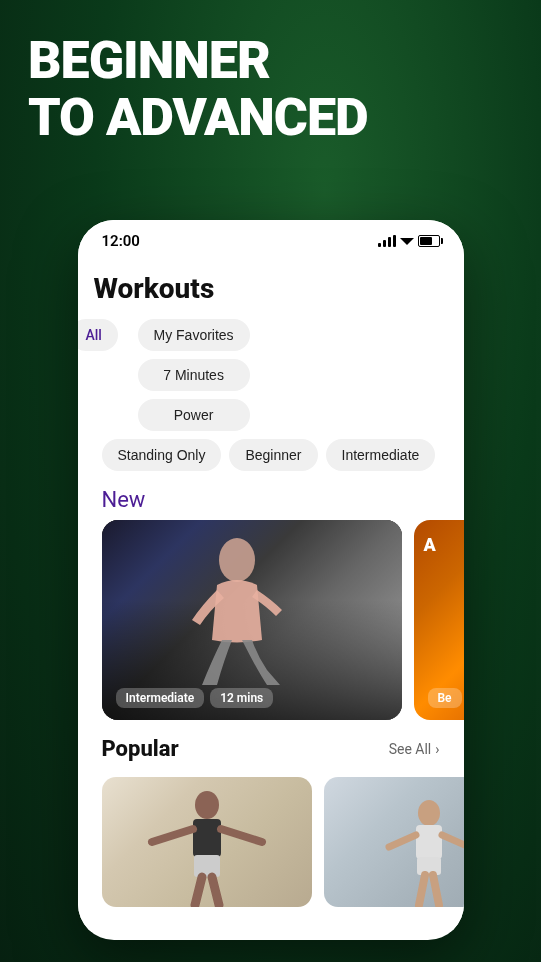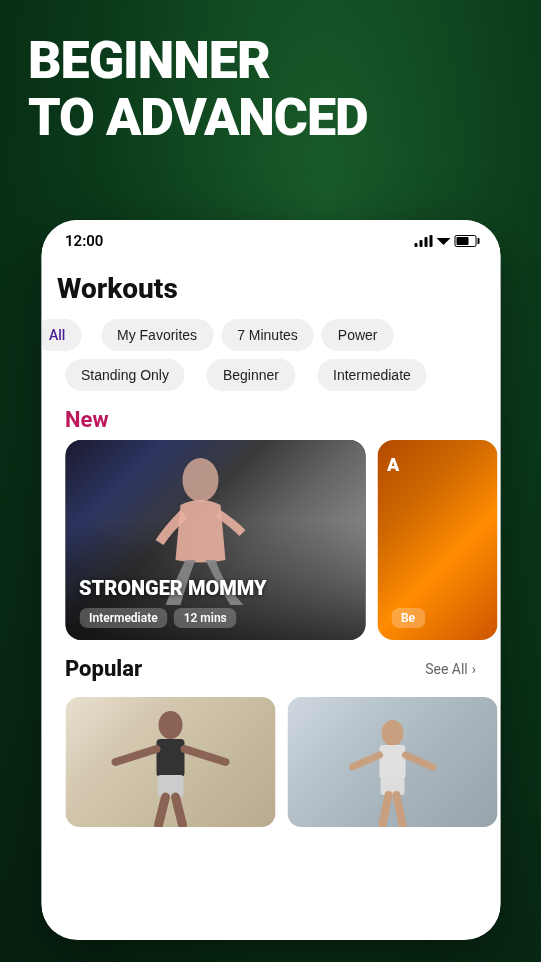--- a/index.html
+++ b/index.html
@@ -32,21 +32,21 @@
       color: #ffffff;
       line-height: 1.1;
       letter-spacing: -1px;
     }
 
     .phone-container {
       position: absolute;
       top: 220px;
       left: 50%;
       transform: translateX(-50%);
-      width: 459px;
+      width: 386px;
       height: 720px;
       background: #ffffff;
       border-radius: 36px;
       box-shadow: 0 20px 60px rgba(0,0,0,0.5);
       overflow: hidden;
       z-index: 3;
     }
 
     .status-bar {
       display: flex;
@@ -135,22 +135,22 @@
       padding: 8px 16px;
       font-size: 14px;
       font-weight: 500;
       color: #222;
       white-space: nowrap;
       cursor: pointer;
     }
 
     .section-label {
       font-size: 22px;
-      font-weight: 700;
-      color: #be185d;
+      font-weight: 400;
+      color: #4c1d95;
       padding: 12px 24px 8px 24px;
     }
 
     .cards-row {
       display: flex;
       gap: 12px;
       padding: 0 24px;
       overflow-x: hidden;
     }
 
@@ -334,30 +334,30 @@
   <div class="app-content">
 
     <div class="app-header">
       <div class="workouts-title">Workouts</div>
     </div>
 
     <div class="filter-section">
       <div style="display:flex; gap:8px; padding: 4px 0 4px 0; overflow:hidden; position:relative;">
 
         <div style="position:absolute; left:-8px; top:4px; background:#f0f0f0; border-radius:20px; padding:8px 16px; font-size:14px; font-weight:500; color:#4c1d95;">All</div>
-        <div style="display:flex; gap:8px; padding: 0 24px 0 60px;">
+        <div style="display:flex; gap:8px; padding: 0 24px 0 60px; flex-direction: column;">
           <button class="filter-chip">My Favorites</button>
           <button class="filter-chip">7 Minutes</button>
           <button class="filter-chip">Power</button>
         </div>
       </div>
     </div>
 
     <div class="filter-section">
-      <div style="display:flex; gap:22px; padding: 4px 24px 4px 24px; align-items: center;">
+      <div style="display:flex; gap:8px; padding: 4px 24px 4px 24px; align-items: center;">
         <button class="filter-chip">Standing Only</button>
         <button class="filter-chip">Beginner</button>
         <button class="filter-chip">Intermediate</button>
       </div>
     </div>
 
     <div class="section-label">New</div>
 
     <div class="cards-row">
 
@@ -370,23 +370,20 @@
             <ellipse cx="75" cy="30" rx="18" ry="22" fill="#c8a090" opacity="0.9"></ellipse>
 
             <path d="M55 55 Q75 45 95 55 L100 110 Q75 115 50 110 Z" fill="#e8b0a0" opacity="0.9"></path>
 
             <path d="M60 110 Q50 130 40 155 L55 155 Q62 130 70 110Z" fill="#888" opacity="0.9"></path>
             <path d="M90 110 Q95 125 105 140 L118 155 L105 155 Q95 140 80 110Z" fill="#888" opacity="0.9"></path>
 
             <path d="M55 60 Q40 75 30 90 L38 95 Q48 80 62 68Z" fill="#e8b0a0" opacity="0.9"></path>
             <path d="M95 60 Q110 70 120 80 L114 86 Q104 76 90 67Z" fill="#e8b0a0" opacity="0.9"></path>
           </svg>
-        </div>
-        <div class="card-overlay-text">
-          <div class="card-title-main">STRONGER MOMMY</div>
         </div>
         <div class="tags-row">
           <span class="tag">Intermediate</span>
           <span class="tag">12 mins</span>
         </div>
       </div>
 
       <div class="workout-card-secondary">
         <div class="card-photo-secondary"></div>
         <div class="card-title-secondary">A</div>

